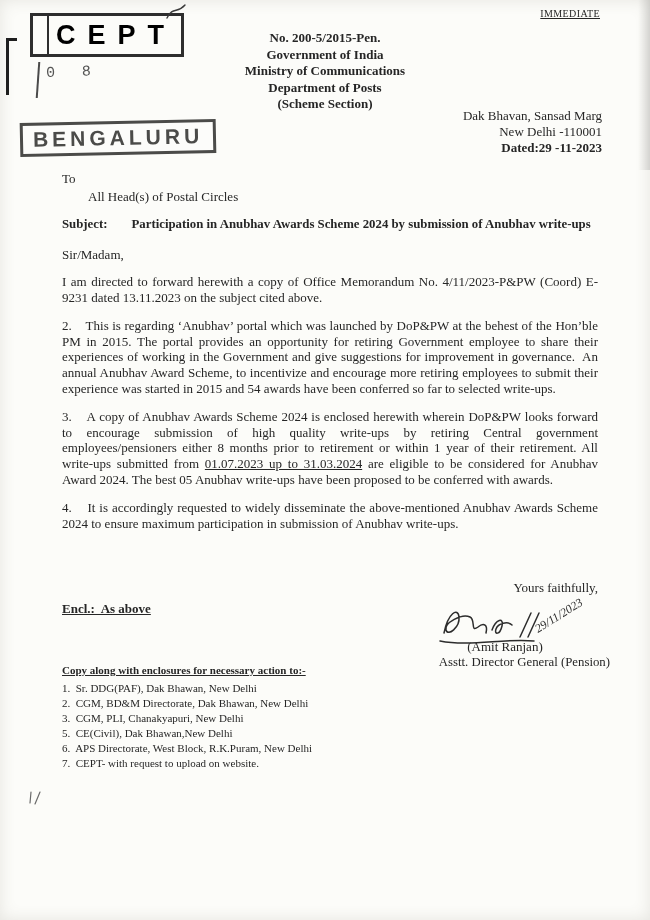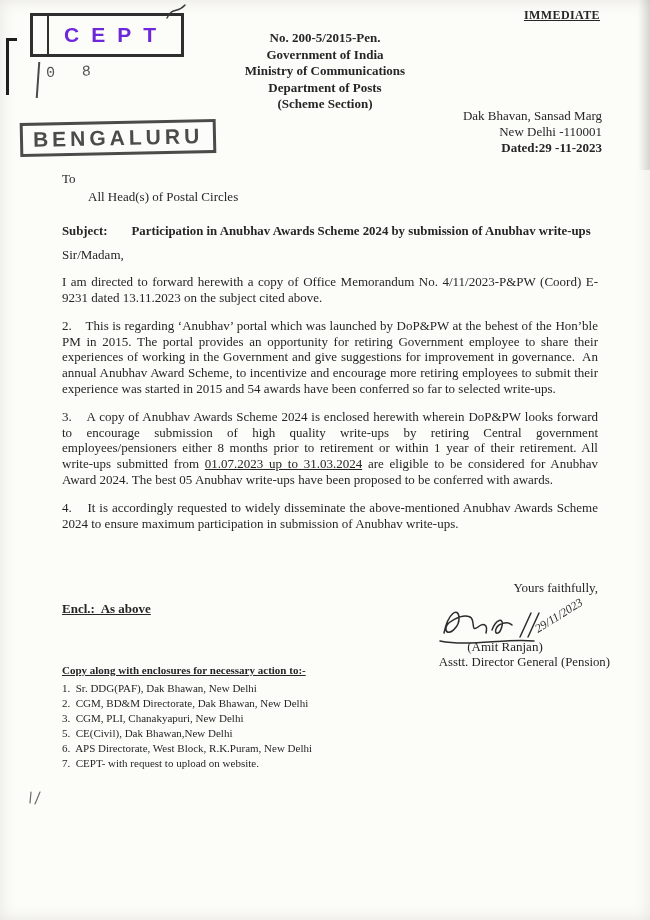--- a/index.html
+++ b/index.html
@@ -9,47 +9,47 @@
     background:#fcfcf9;color:#262626;overflow:hidden;
     font-family:"Liberation Serif",serif;font-size:13px;
     box-shadow:inset 0 0 16px rgba(90,85,70,.14);
   }
   .scan-shade-tr{position:absolute;right:0;top:0;width:12px;height:170px;
     background:linear-gradient(to left, rgba(0,0,0,.12), rgba(0,0,0,0));}
   .binder-mark{position:absolute;left:6px;top:38px;width:11px;height:57px;
     border-left:3px solid #1e1e1e;border-top:3px solid #1e1e1e;}
   .mark-vline{position:absolute;left:37px;top:62px;width:2px;height:36px;background:#4a4a4a;transform:rotate(4deg);}
 
-  .immediate{position:absolute;top:8px;right:50px;font-weight:bold;text-decoration:underline;
-    font-size:12px;letter-spacing:.4px;text-align:center;}
+  .immediate{position:absolute;top:8px;right:50px;font-weight:normal;text-decoration:underline;
+    font-size:10px;letter-spacing:.4px;text-align:center;}
 
   .stamp-cept{position:absolute;left:30px;top:13px;width:154px;height:44px;
     border:3px solid #2e2e2e;display:flex;align-items:center;justify-content:center;}
   .stamp-cept::before{content:"";position:absolute;left:14px;top:0;bottom:0;border-left:2px solid #2e2e2e;}
-  .cept-text{font-family:"Liberation Sans",sans-serif;font-weight:bold;font-size:21px;
-    letter-spacing:12px;color:#6d28d9;padding-left:18px;}
+  .cept-text{font-family:"Liberation Sans",sans-serif;font-weight:bold;font-size:27px;
+    letter-spacing:12px;color:#000000;padding-left:18px;}
   .cept-tick{position:absolute;right:-6px;top:-13px;}
 
   .stamp-digits{position:absolute;left:46px;top:64px;font-family:"Liberation Mono",monospace;
     font-size:15px;letter-spacing:9px;color:#555;transform:rotate(-2deg);}
 
   .stamp-bengaluru{position:absolute;left:20px;top:121px;border:3px solid #4b4b49;
     padding:2px 10px;font-family:"Liberation Sans",sans-serif;font-weight:bold;
     font-size:21px;letter-spacing:4px;color:#4b4b49;transform:rotate(-1.2deg);
     background:rgba(255,255,255,.2);}
 
   .letterhead-center{position:absolute;top:30px;left:125px;width:400px;text-align:center;
     font-weight:bold;line-height:16.5px;}
   .letterhead-right{position:absolute;top:108px;right:48px;text-align:right;line-height:16px;}
   .dated{font-weight:bold;}
 
   .to-block{position:absolute;left:62px;top:170px;line-height:17.5px;}
   .addressee{margin-left:26px;}
 
-  .subject-row{position:absolute;left:62px;top:224px;font-weight:bold;white-space:nowrap;font-size:12.8px;}
+  .subject-row{position:absolute;left:62px;top:217px;font-weight:bold;white-space:nowrap;font-size:12.8px;}
   .subj-label{margin-right:24px;}
 
   .body-block{position:absolute;left:62px;top:247px;width:536px;}
   .salutation{margin-bottom:11px;}
   .para{text-align:justify;line-height:15.6px;margin-bottom:13px;}
   .u{text-decoration:underline;}
 
   .encl{position:absolute;left:62px;top:601px;font-weight:bold;text-decoration:underline;}
 
   .closing-block{position:absolute;right:40px;top:580px;width:210px;text-align:center;}

